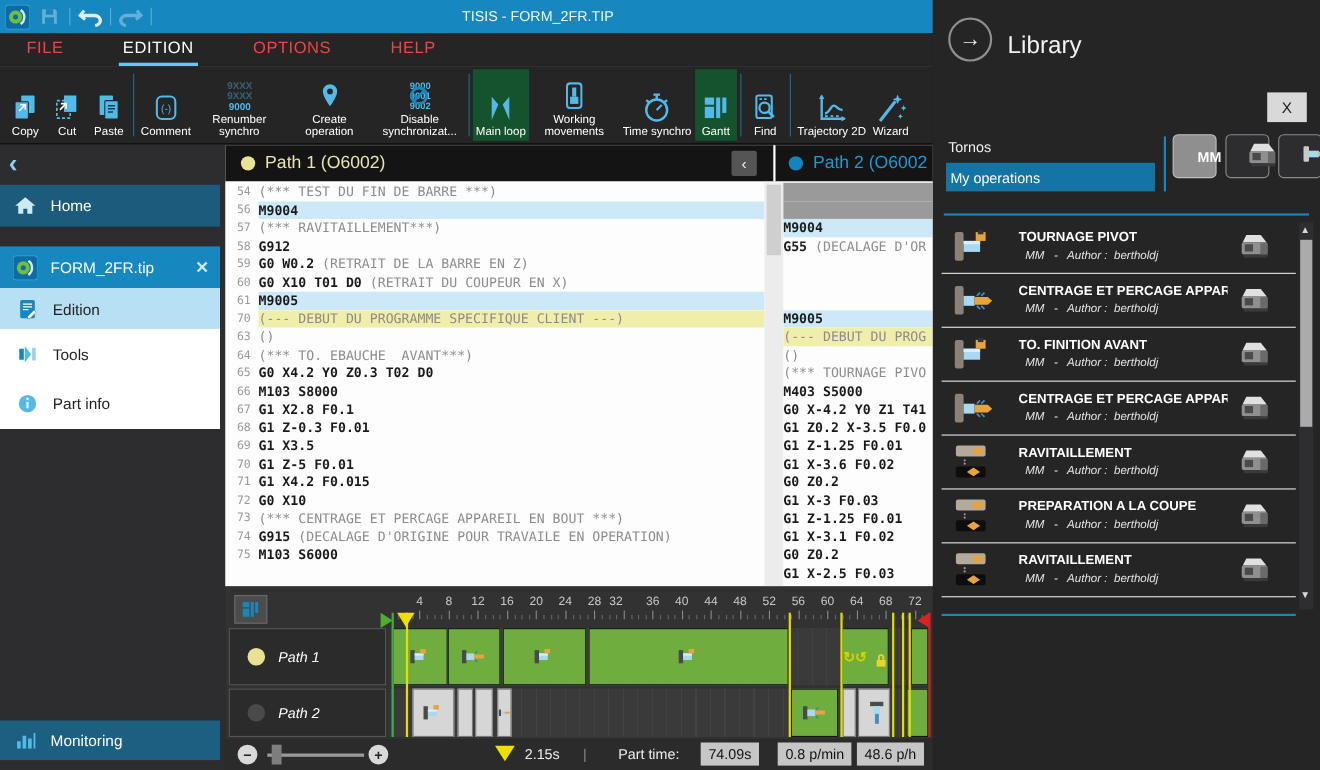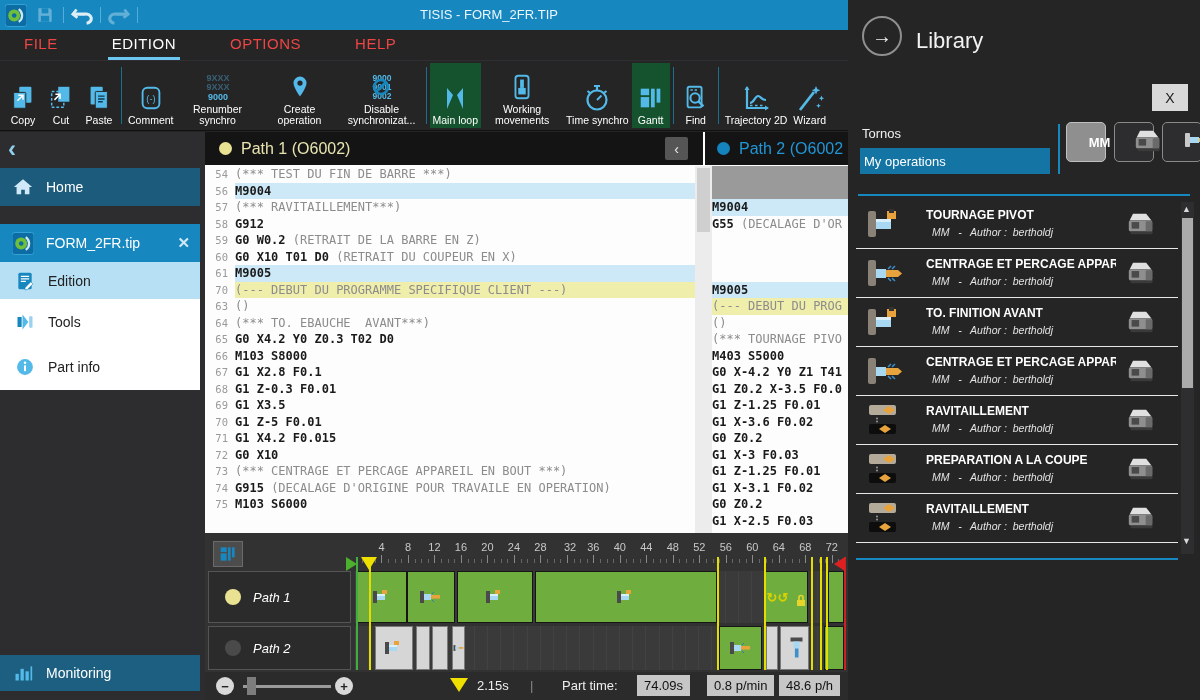--- a/index.html
+++ b/index.html
@@ -524,21 +524,21 @@
         <div class="rlabel" style="left: 158.919px;">24</div>
         <div class="rtick minor" style="left: 165.541px;"></div>
         <div class="rtick minor" style="left: 172.162px;"></div>
         <div class="rtick minor" style="left: 178.784px;"></div>
         <div class="rtick" style="left: 185.405px;"></div>
         <div class="rlabel" style="left: 185.405px;">28</div>
         <div class="rtick minor" style="left: 192.027px;"></div>
         <div class="rtick minor" style="left: 198.649px;"></div>
         <div class="rtick minor" style="left: 205.27px;"></div>
         <div class="rtick" style="left: 211.892px;"></div>
-        <div class="rlabel" style="left: 215px;">32</div>
+        <div class="rlabel" style="left: 205px;">32</div>
         <div class="rtick minor" style="left: 218.514px;"></div>
         <div class="rtick minor" style="left: 225.135px;"></div>
         <div class="rtick minor" style="left: 231.757px;"></div>
         <div class="rtick" style="left: 238.378px;"></div>
         <div class="rlabel" style="left: 238.378px;">36</div>
         <div class="rtick minor" style="left: 245px;"></div>
         <div class="rtick minor" style="left: 251.622px;"></div>
         <div class="rtick minor" style="left: 258.243px;"></div>
         <div class="rtick" style="left: 264.865px;"></div>
         <div class="rlabel" style="left: 264.865px;">40</div>

